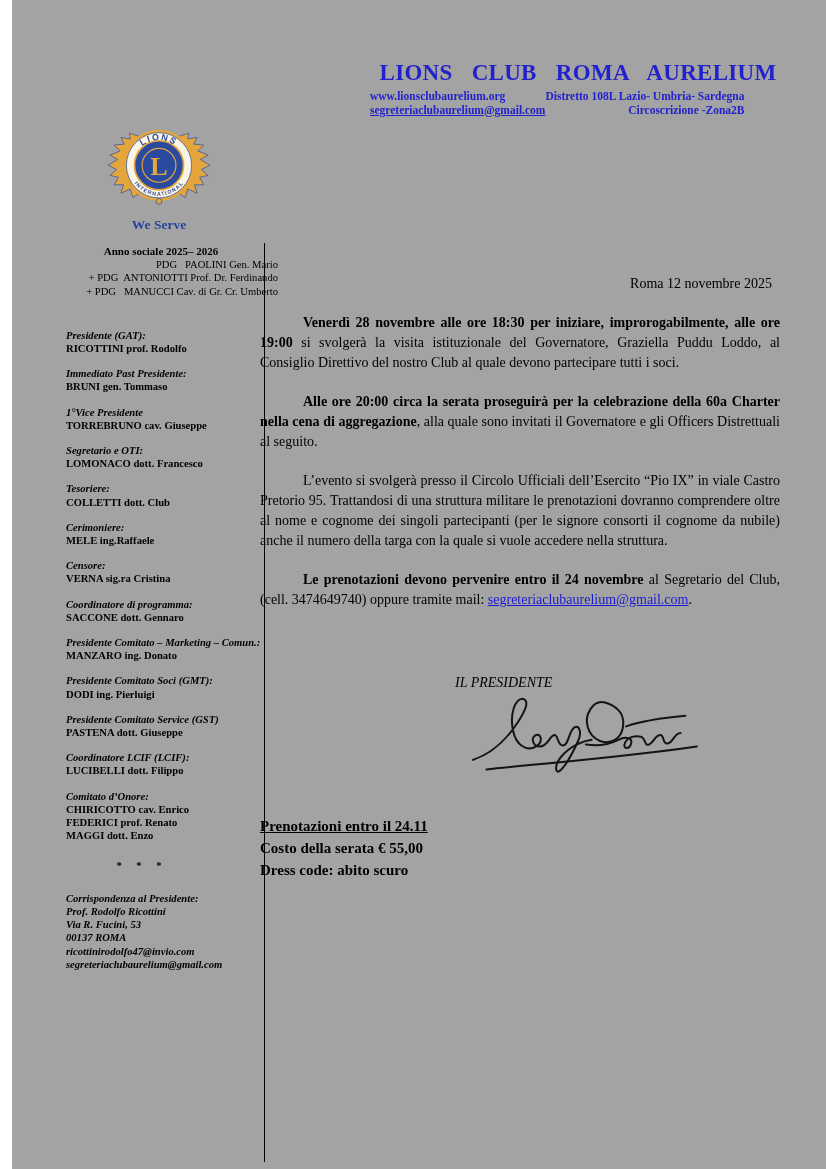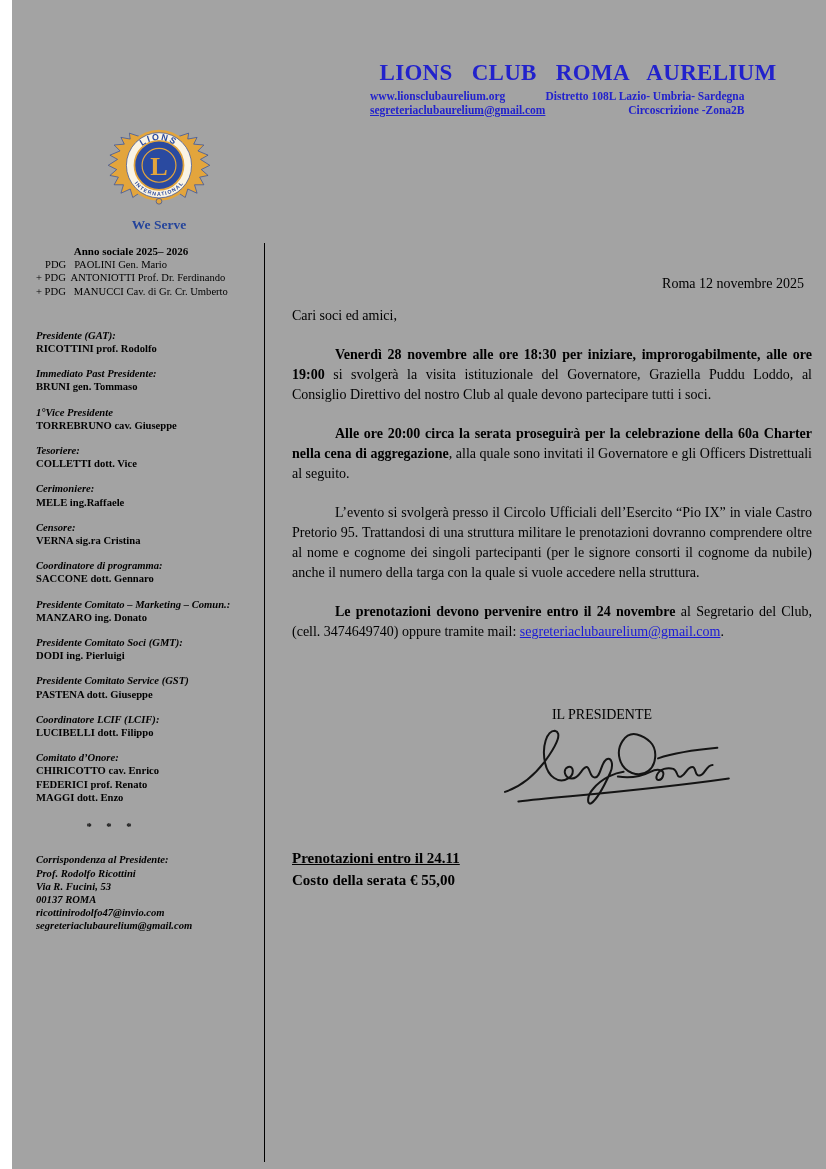--- a/index.html
+++ b/index.html
@@ -31,40 +31,40 @@
   .u-line { text-decoration: underline !important; }
 
   
   .logo-wrap { position: absolute; left: 92px; top: 121px; width: 110px; text-align: center; }
   .motto { color: #24449B; font-weight: bold; font-size: 13.5px; margin-top: 0; }
 
   
   .vline { position: absolute; left: 252px; top: 243px; width: 1px; height: 919px; background: #000; }
 
   
-  .sidebar { position: absolute; left: 24px; top: 245px; width: 212px; font-size: 10.6px; line-height: 13.2px; }
+  .sidebar { position: absolute; left: 54px; top: 245px; width: 212px; font-size: 10.6px; line-height: 13.2px; }
   .sb-title { font-weight: bold; font-size: 11px; text-align: center; padding-right: 22px; white-space: nowrap; }
-  .pdg-line { white-space: pre; }
+  .pdg-line { white-space: pre; text-align: right; }
   .pdg-line.first { padding-left: 9px; }
   .roles { margin-top: 31px; }
   .role-block { margin-bottom: 12px; }
   .role-label { font-weight: bold; font-style: italic; white-space: nowrap; font-family: Liberation Serif, serif; }
   .role-name { white-space: nowrap; font-weight: bold; }
   .sep { margin-top: 16px; text-align: center; padding-right: 60px; font-weight: bold; letter-spacing: 6px; }
   .corr { margin-top: 20px; font-weight: bold; font-style: italic; }
   .corr div { white-space: nowrap; }
 
   
-  .letter { position: absolute; left: 280px; top: 270px; width: 520px; font-size: 14px; line-height: 20px; }
+  .letter { position: absolute; left: 248px; top: 270px; width: 520px; font-size: 14px; line-height: 20px; }
   .date { text-align: right; padding: 4px 8px 0 0; }
   .salutation { margin-top: 12px; }
   .para { margin-top: 19px; text-align: justify; text-indent: 43px; }
   .para .b { font-weight: bold; }
   .maillink { color: #1A1AD6; text-decoration: underline; }
-  .closing { margin-top: 62px; margin-left: 195px; width: 230px; text-align: center; line-height: 21px; }
+  .closing { margin-top: 62px; margin-left: 195px; width: 230px; text-align: left; line-height: 21px; font-style: italic; }
   .sig { display: block; margin: -2px 0 0 198px; }
   .footer { margin-top: 36px; font-weight: bold; font-size: 15px; line-height: 22px; }
   .footer-line.u { text-decoration: underline; }
 </style>
 </head>
 <body>
 
 <div class="page">
 
   <div class="hdr">
@@ -126,22 +126,26 @@
         </div>
         <div class="role-block">
           <div class="role-label">Immediato Past Presidente:</div>
           <div class="role-name">BRUNI gen. Tommaso</div>
         </div>
         <div class="role-block">
           <div class="role-label">1°Vice Presidente</div>
           <div class="role-name">TORREBRUNO cav. Giuseppe</div>
         </div>
         <div class="role-block">
+          <div class="role-label">Segretario e OTI:</div>
+          <div class="role-name">LOMONACO dott. Francesco</div>
+        </div>
+        <div class="role-block">
           <div class="role-label">Tesoriere:</div>
-          <div class="role-name">COLLETTI dott. Vice</div>
+          <div class="role-name">COLLETTI dott. Club</div>
         </div>
         <div class="role-block">
           <div class="role-label">Cerimoniere:</div>
           <div class="role-name">MELE ing.Raffaele</div>
         </div>
         <div class="role-block">
           <div class="role-label">Censore:</div>
           <div class="role-name">VERNA sig.ra Cristina</div>
         </div>
         <div class="role-block">
@@ -177,21 +181,20 @@
         <div>Prof. Rodolfo Ricottini</div>
         <div>Via R. Fucini, 53</div>
         <div>00137 ROMA</div>
         <div>ricottinirodolfo47@invio.com</div>
         <div>segreteriaclubaurelium@gmail.com</div>
       </div>
   </div>
 
   <div class="letter">
     <div class="date">Roma 12 novembre 2025</div>
-    <div class="salutation">Cari soci ed amici,</div>
     <div>
         <p class="para"><span class="b">Venerdì 28 novembre alle ore 18:30 per iniziare, improrogabilmente, alle ore 19:00</span><span> si svolgerà la visita istituzionale del Governatore, Graziella Puddu Loddo, al Consiglio Direttivo del nostro Club al quale devono partecipare tutti i soci.</span></p>
         <p class="para"><span class="b">Alle ore 20:00 circa la serata proseguirà per la celebrazione della 60a Charter nella cena di aggregazione</span><span>, alla quale sono invitati il Governatore e gli Officers Distrettuali al seguito.</span></p>
         <p class="para"><span>L’evento si svolgerà presso il Circolo Ufficiali dell’Esercito “Pio IX” in viale Castro Pretorio 95. Trattandosi di una struttura militare le prenotazioni dovranno comprendere oltre al nome e cognome dei singoli partecipanti (per le signore consorti il cognome da nubile) anche il numero della targa con la quale si vuole accedere nella struttura.</span></p>
         <p class="para"><span class="b">Le prenotazioni devono pervenire entro il 24 novembre</span><span> al Segretario del Club, (cell. 3474649740) oppure tramite mail: </span><a class="maillink" href="#">segreteriaclubaurelium@gmail.com</a><span>.</span></p>
       </div>
 
     <div class="closing">
       <div>IL PRESIDENTE</div>
     </div>
@@ -202,16 +205,17 @@
         <path d="M148,12 C136,9 126,24 130,38 C134,52 150,58 160,50 C168,44 170,28 162,20 C156,14 148,12 148,12"></path>
         <path d="M128,56 C140,58 152,56 162,51 C170,47 178,49 175,56 C173,61 166,61 169,54 C172,48 180,46 186,48 C191,50 189,58 194,56 C200,53 200,46 206,46 C210,46 208,55 213,55 C219,55 220,44 227,44"></path>
         <path d="M24,82 C80,76 160,70 244,58"></path>
         <path d="M170,37 C188,31 210,28 232,26"></path>
       </g>
     </svg>
 
     <div class="footer">
         <div class="footer-line u">Prenotazioni entro il 24.11</div>
         <div class="footer-line">Costo della serata € 55,00</div>
+        <div class="footer-line">Dress code: abito scuro</div>
       </div>
   </div>
 
 </div>
 
 </body></html>

